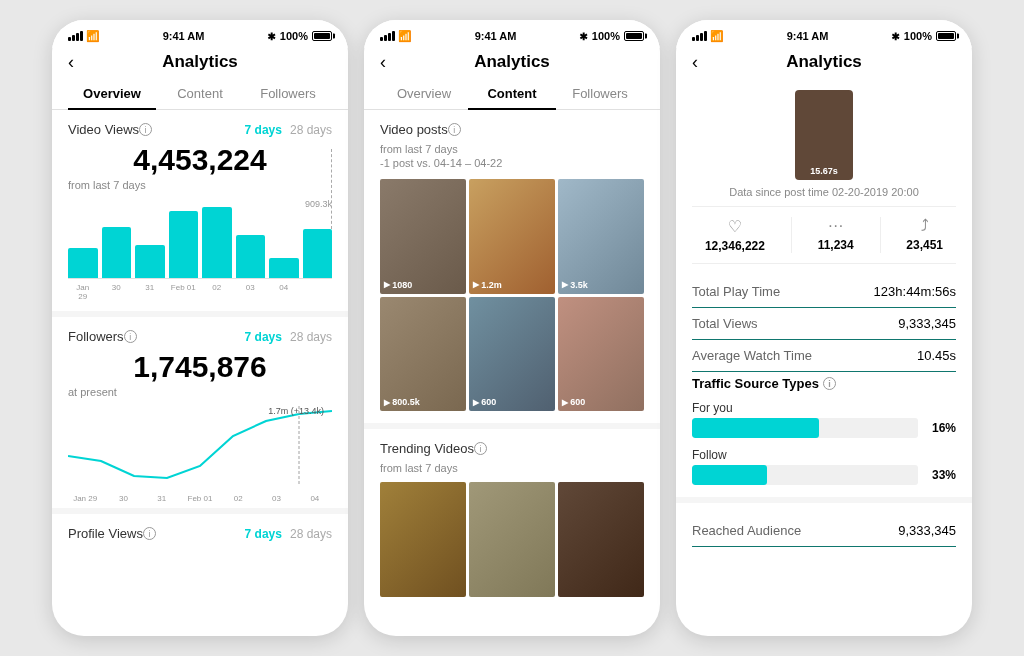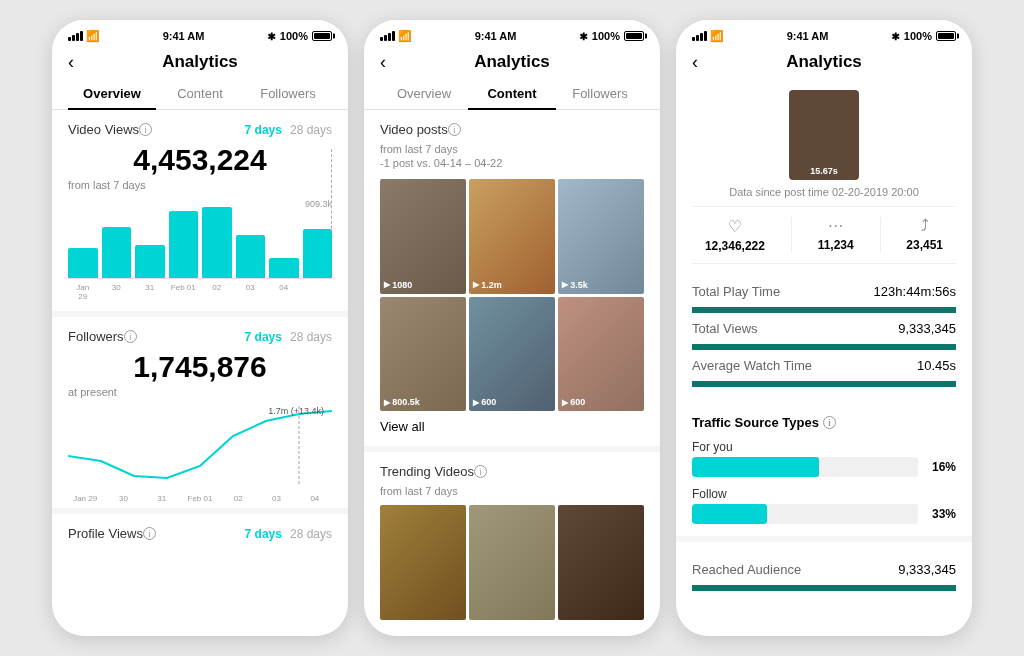--- a/index.html
+++ b/index.html
@@ -324,21 +324,21 @@
     .thumb-portrait { background: linear-gradient(135deg, #604838 0%, #402818 100%); }
 
     
     .video-preview-container {
       display: flex;
       flex-direction: column;
       align-items: center;
       margin-bottom: 8px;
     }
     .video-preview {
-      width: 70px;
+      width: 58px;
       height: 90px;
       background: #604838;
       border-radius: 4px;
       position: relative;
       overflow: hidden;
     }
     .video-duration {
       position: absolute;
       bottom: 4px;
       left: 50%;
@@ -370,26 +370,26 @@
     .stat-icon { font-size: 16px; color: #888; }
     .stat-value { font-size: 12px; font-weight: 600; }
     .stat-divider {
       width: 1px;
       background: #eee;
     }
     .detail-row {
       display: flex;
       justify-content: space-between;
       padding: 8px 0;
-      border-bottom: 6px solid #0f766e;
+      border-bottom: 1px solid #0f766e;
       font-size: 13px;
     }
     .detail-label { color: #666; }
     .detail-value { font-weight: 500; }
-    .traffic-section { margin-top: 28px; }
+    .traffic-section { margin-top: 4px; }
     .traffic-title {
       font-size: 13px;
       font-weight: 600;
       margin-bottom: 10px;
       display: flex;
       align-items: center;
       gap: 4px;
     }
     .traffic-row {
       margin-bottom: 10px;
@@ -626,21 +626,20 @@
           </div>
         </div>
         <div class="video-thumb thumb-cafe">
           <div class="video-count">
             <span class="play-icon-small">▶</span>
             <span>600</span>
           </div>
         </div>
       </div>
 
-      <a class="view-all-btn">View all</a>
 
       <hr class="section-divider">
 
       <div class="section-header">
         <div class="section-title">
           <span>Trending Videos</span>
           <span class="info-icon">i</span>
         </div>
       </div>
       <div class="sub-text">from last 7 days</div>

